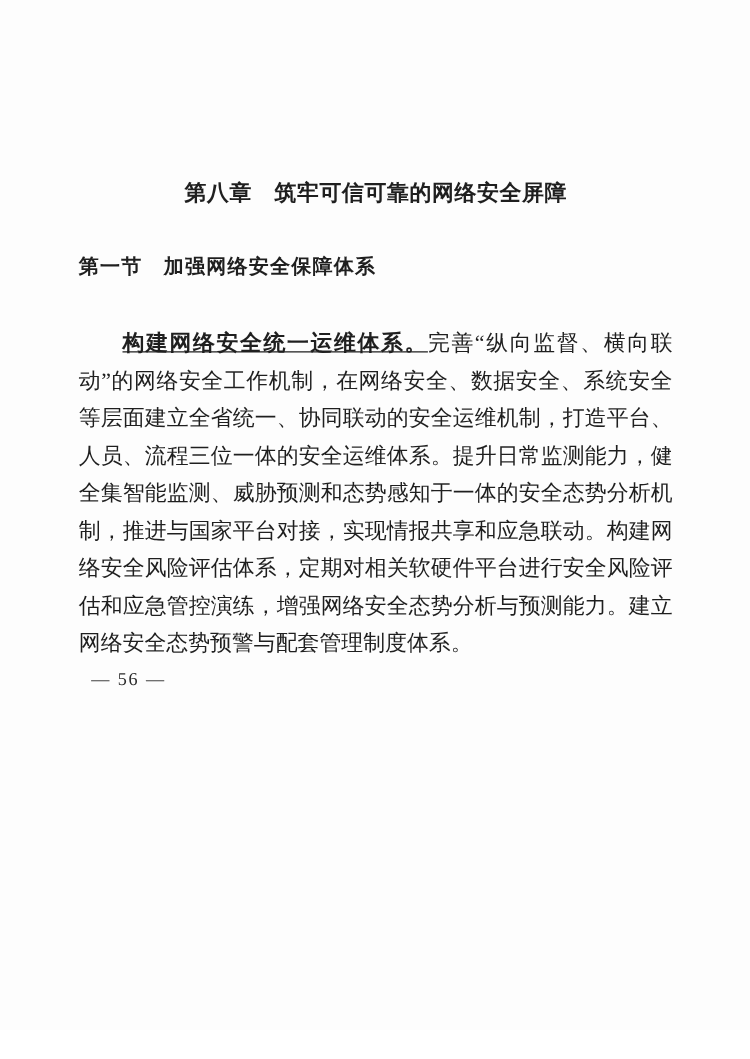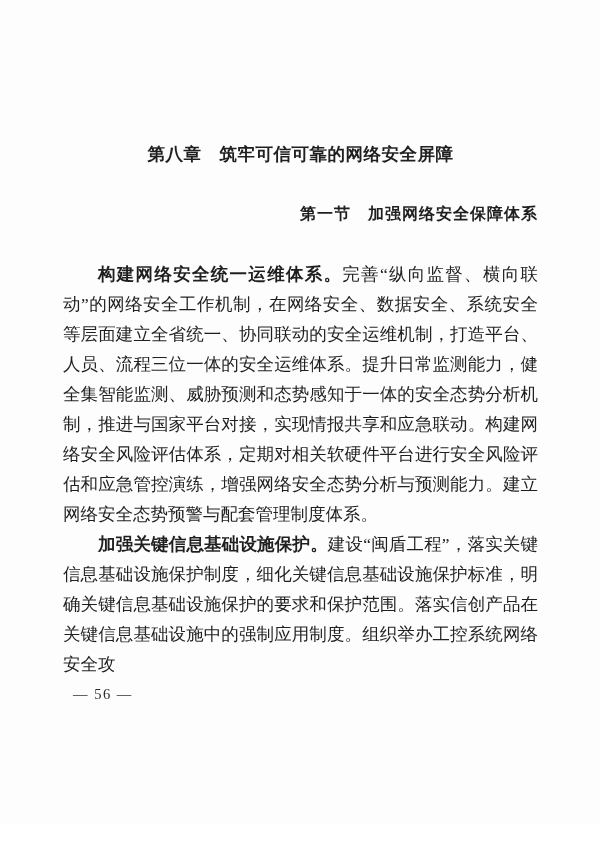--- a/index.html
+++ b/index.html
@@ -34,25 +34,25 @@
     text-align: justify;
     text-justify: inter-character;
     text-indent: 2em;
     letter-spacing: 0;
   }
   .section-title {
     margin: 30px 0 30px 0;
     font-size: 16px;
     font-weight: bold;
     line-height: 30px;
-    text-align: right;
+    text-align: left;
     letter-spacing: 1px;
     white-space: nowrap;
   }
-  .lead { font-weight: bold; }
+  .lead { font-weight: bold; text-decoration: underline; }
   .page-number {
     margin: 0;
     font-size: 14.5px;
     line-height: 30px;
     letter-spacing: 1.5px;
     padding-left: 10px;
     color: #2a2a2a;
   }
 </style>
 </head>
@@ -60,17 +60,16 @@
 
 <div class="page">
 
   <h1 class="chapter-title">第八章　筑牢可信可靠的网络安全屏障</h1>
 
 
   <h2 class="section-title">第一节　加强网络安全保障体系</h2>
 
   <p class="para"><span class="lead">构建网络安全统一运维体系。</span><span>完善“纵向监督、横向联动”的网络安全工作机制，在网络安全、数据安全、系统安全等层面建立全省统一、协同联动的安全运维机制，打造平台、人员、流程三位一体的安全运维体系。提升日常监测能力，健全集智能监测、威胁预测和态势感知于一体的安全态势分析机制，推进与国家平台对接，实现情报共享和应急联动。构建网络安全风险评估体系，定期对相关软硬件平台进行安全风险评估和应急管控演练，增强网络安全态势分析与预测能力。建立网络安全态势预警与配套管理制度体系。</span></p>
 
-  <p class="para"><span class="lead">加强关键信息基础设施保护。</span><span>建设“闽盾工程”，落实关键信息基础设施保护制度，细化关键信息基础设施保护标准，明确关键信息基础设施保护的要求和保护范围。落实信创产品在关键信息基础设施中的强制应用制度。组织举办工控系统网络安全攻</span></p>
 
   <div class="page-number">— 56 —</div>
 
 </div>
 
 </body></html>

